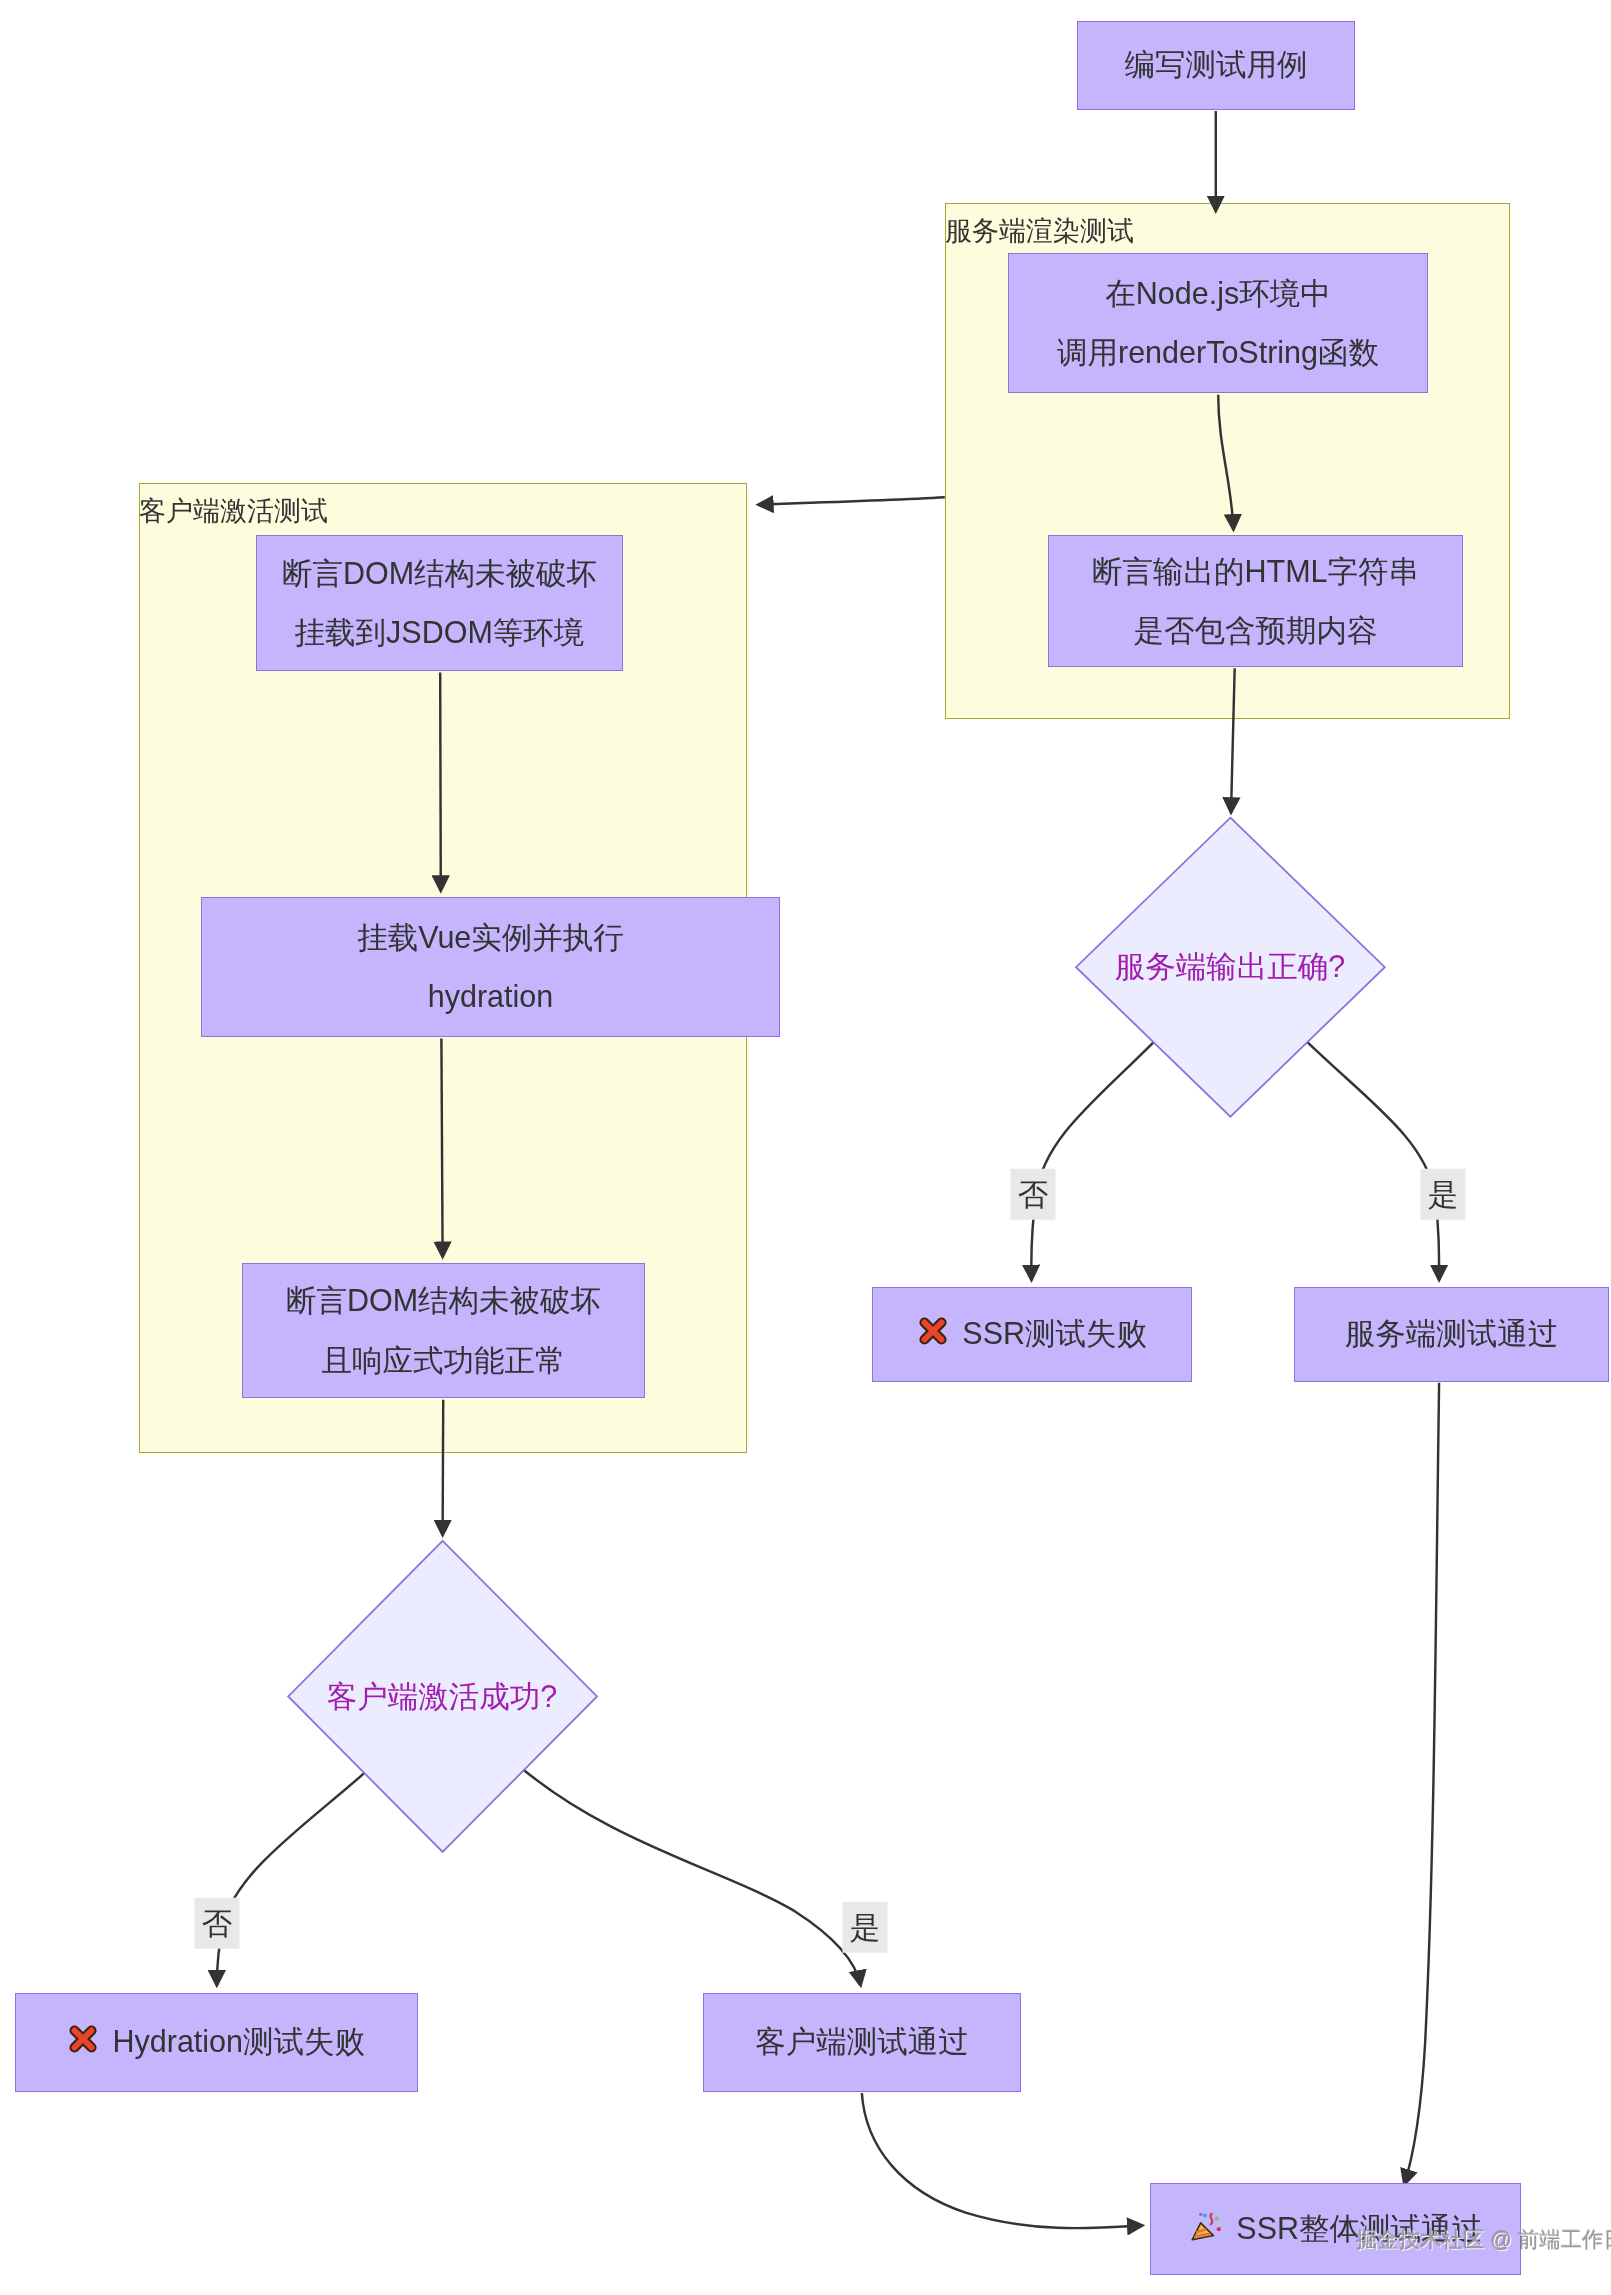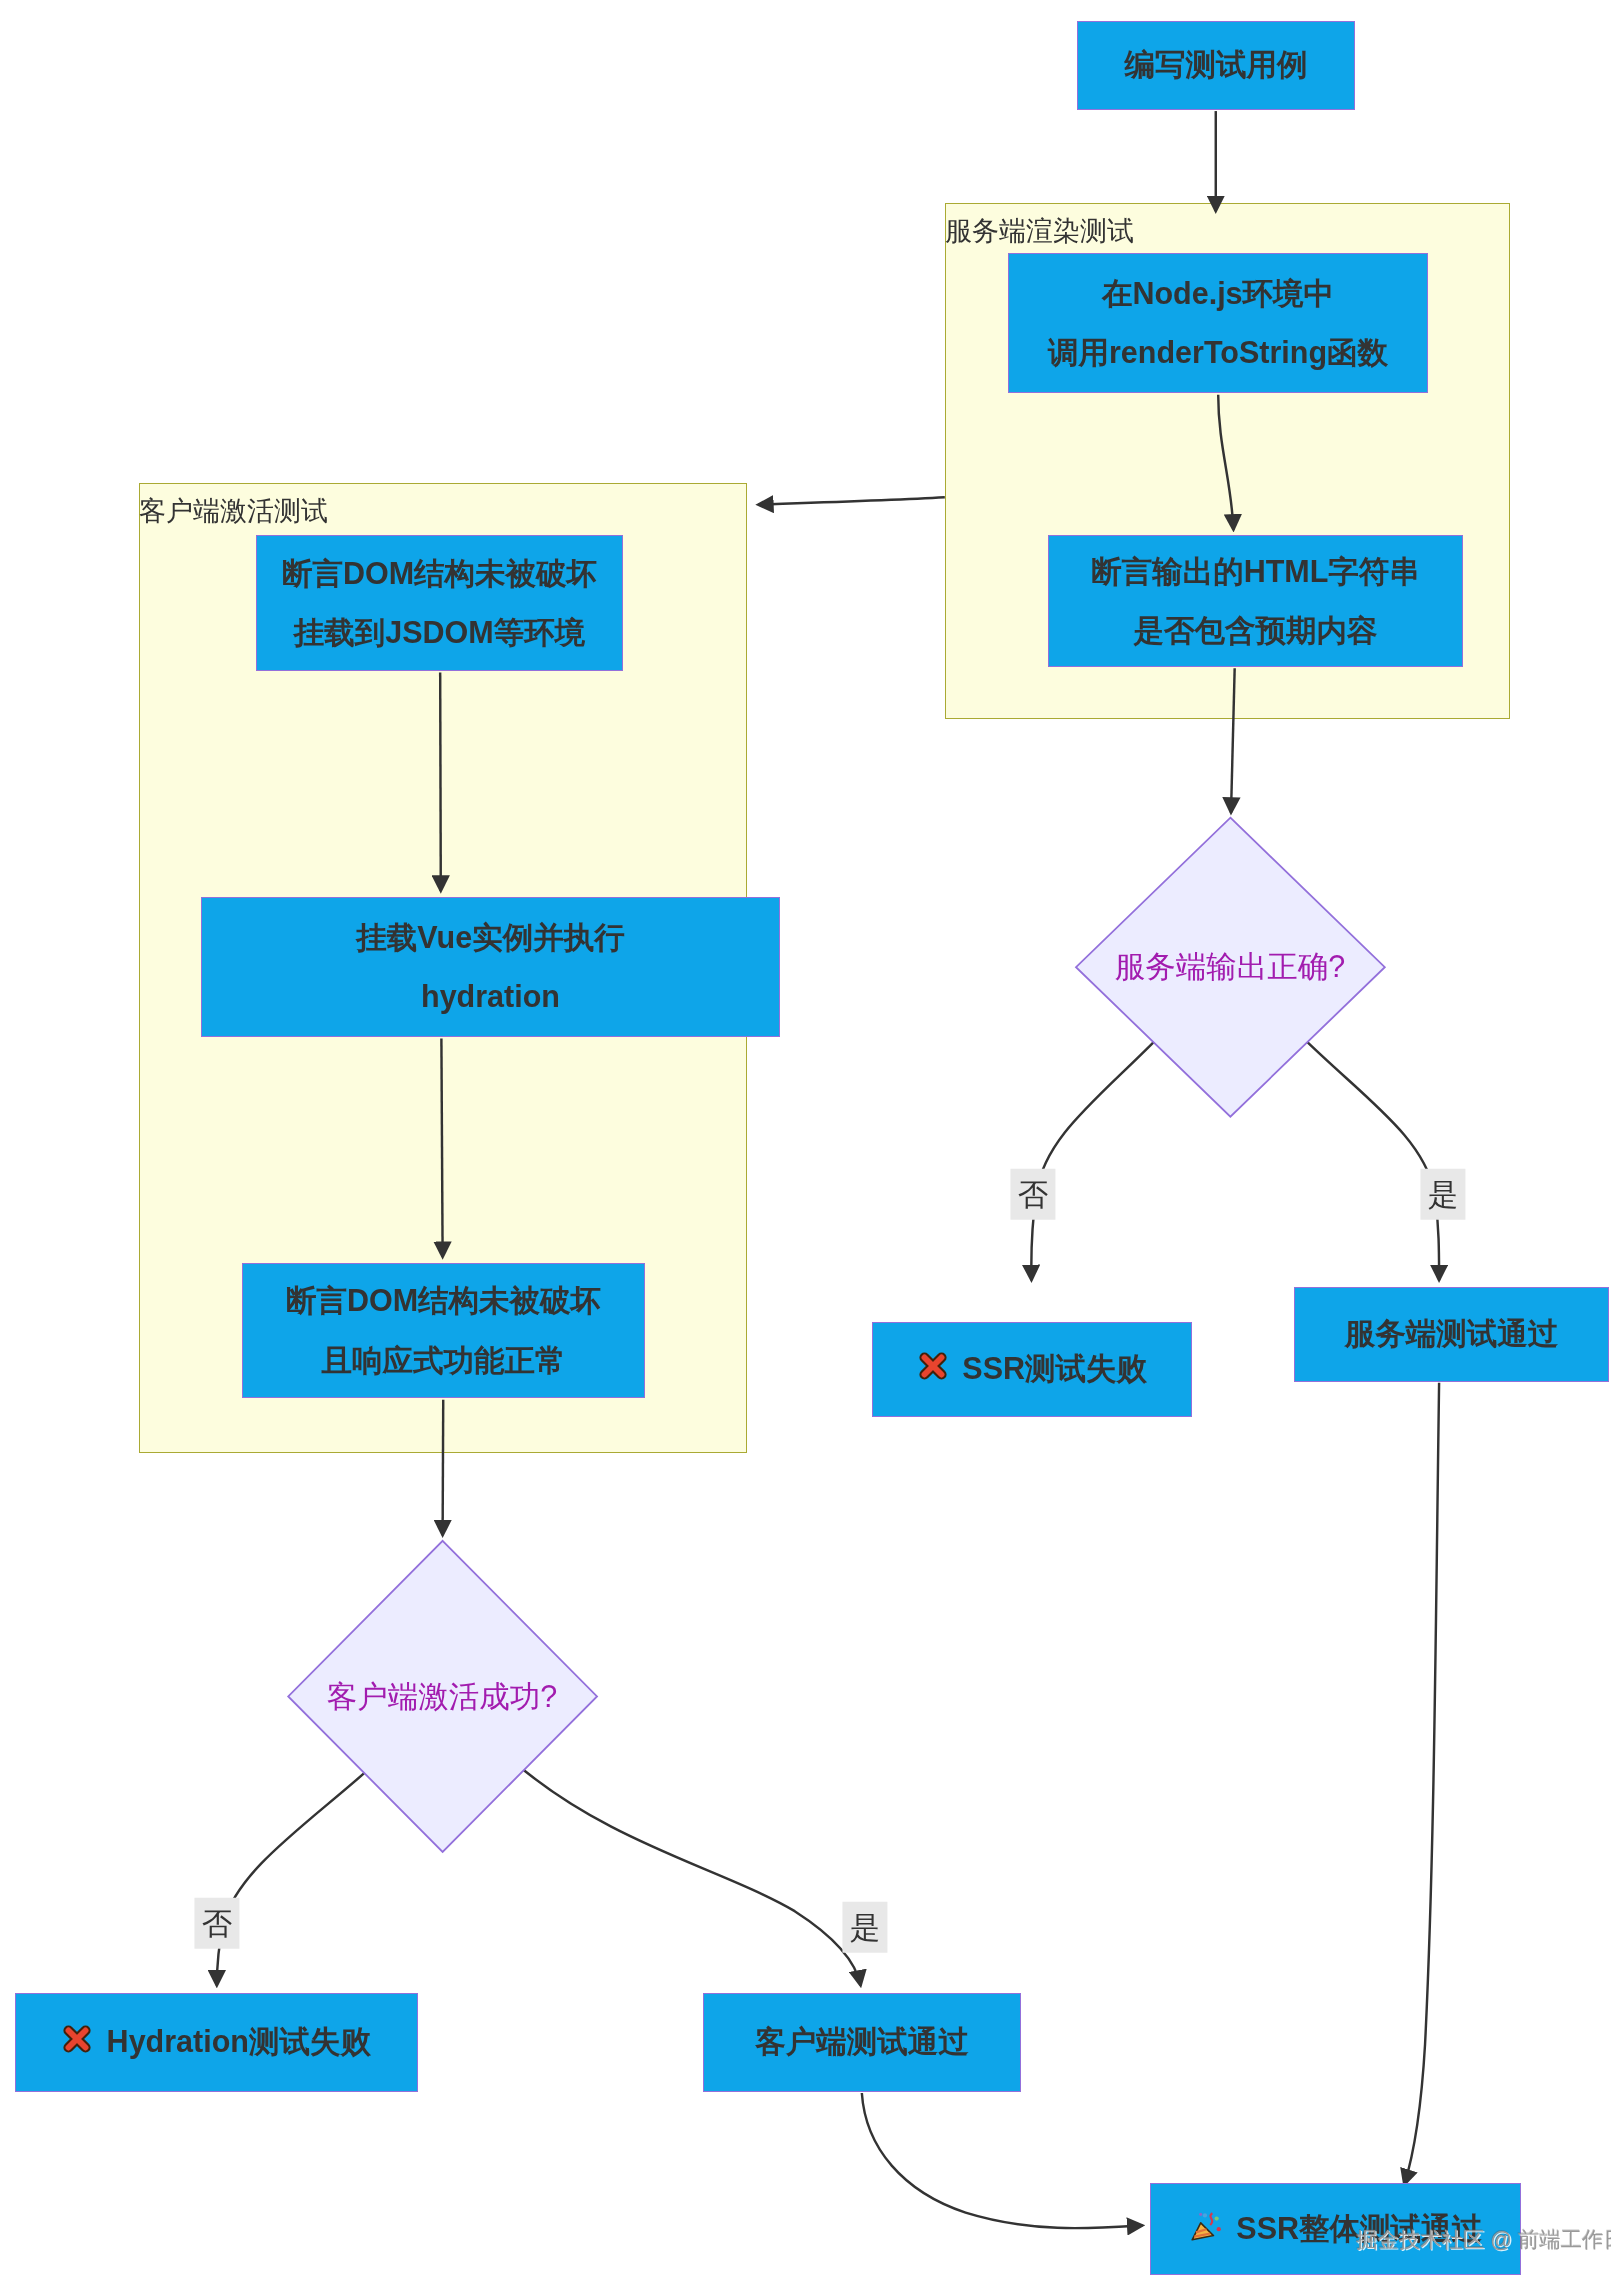--- a/index.html
+++ b/index.html
@@ -3,23 +3,23 @@
 <meta charset="utf-8">
 <style>
   html,body{margin:0;padding:0;background:#ffffff;}
   body{width:1612px;height:2295px;position:relative;overflow:hidden;
        font-family:"Liberation Sans","DejaVu Sans",sans-serif;color:#333333;}
   .canvas{position:absolute;left:0;top:0;width:1612px;height:2295px;}
   .subgraph{position:absolute;background:#fdfdde;border:1.8px solid #aaaa33;box-sizing:border-box;z-index:1;}
   .subgraph-title{position:absolute;left:0;top:9.8px;width:100%;
        font-size:27px;color:#333;z-index:2;}
   svg.edges{position:absolute;left:0;top:0;z-index:3;}
-  .node{position:absolute;background:#0ea5e9;border:1.8px solid #9370db;box-sizing:border-box;
+  .node{position:absolute;background:#c4b5fd;border:1.8px solid #9370db;box-sizing:border-box;
        display:flex;align-items:center;justify-content:center;text-align:center;
-       font-size:30.5px;color:#333;z-index:4;font-weight:bold;}
+       font-size:30.5px;color:#333;z-index:4;}
   .node .lines span{display:block;line-height:1.95;}
   .node-inline{display:flex;flex-direction:row;gap:13.4px;align-items:center;justify-content:center;}
   .diamond-label{position:absolute;width:378px;text-align:center;font-size:30.5px;color:#a21caf;z-index:5;}
   .edge-label{position:absolute;transform:translate(-50%,-50%);background:#e8e8e8;
        padding:8.5px 7.3px;font-size:30.5px;line-height:1.1;color:#333;z-index:6;}
   .watermark{position:absolute;font-size:21.4px;color:#9a9a9a;white-space:nowrap;z-index:7;
        text-shadow:1.2px 1.2px 0 rgba(255,255,255,0.85),-0.6px -0.6px 0 rgba(90,90,90,0.35);}
   .icon{display:inline-block;flex:0 0 auto;}
 </style>
 </head>
@@ -95,21 +95,21 @@
   <div class="node" style="left:242px;top:1263px;width:403px;height:135px;">
     <div class="lines">
       <span>断言DOM结构未被破坏</span>
       <span>且响应式功能正常</span>
     </div>
   </div>
 
   <div class="diamond-label" style="left:1041px;top:947px;">服务端输出正确?</div>
   <div class="diamond-label" style="left:253px;top:1677px;">客户端激活成功?</div>
 
-  <div class="node node-inline" style="left:872px;top:1287px;width:320px;height:95px;margin-top:35px;">
+  <div class="node node-inline" style="left:872px;top:1287px;width:320px;height:95px;">
     <span class="icon">
       <svg width="32" height="32" viewBox="0 0 60 60">
         <path d="M14 14 L46 46 M46 14 L14 46" stroke="#42210b" stroke-width="19" stroke-linecap="round"></path>
         <path d="M14 14 L46 46 M46 14 L14 46" stroke="#e8442e" stroke-width="11" stroke-linecap="round"></path>
       </svg>
     </span>
     <span>SSR测试失败</span>
   </div>
 
   <div class="node" style="left:1282px;top:1287px;width:315px;height:95px;margin-left:12px;">

